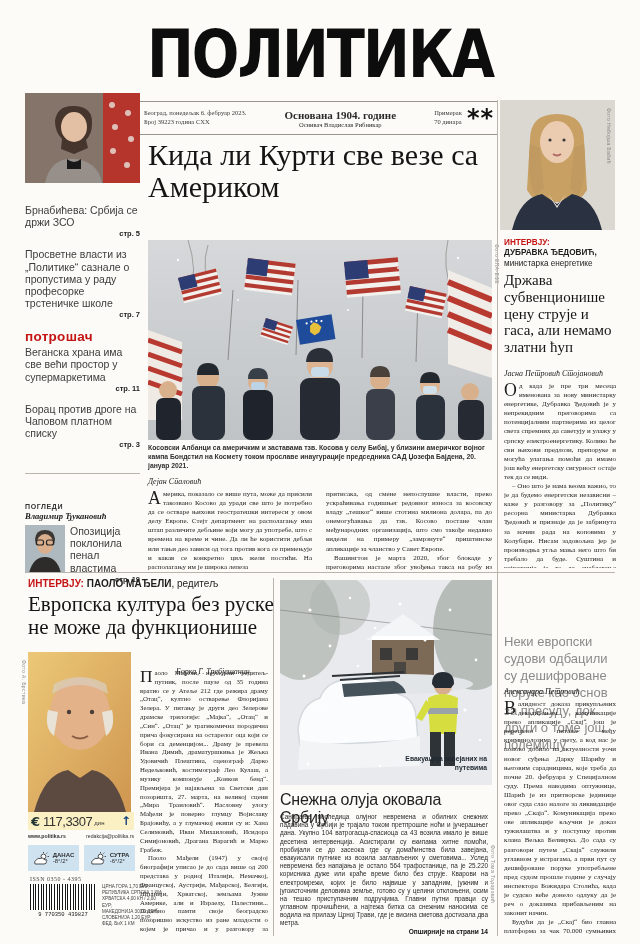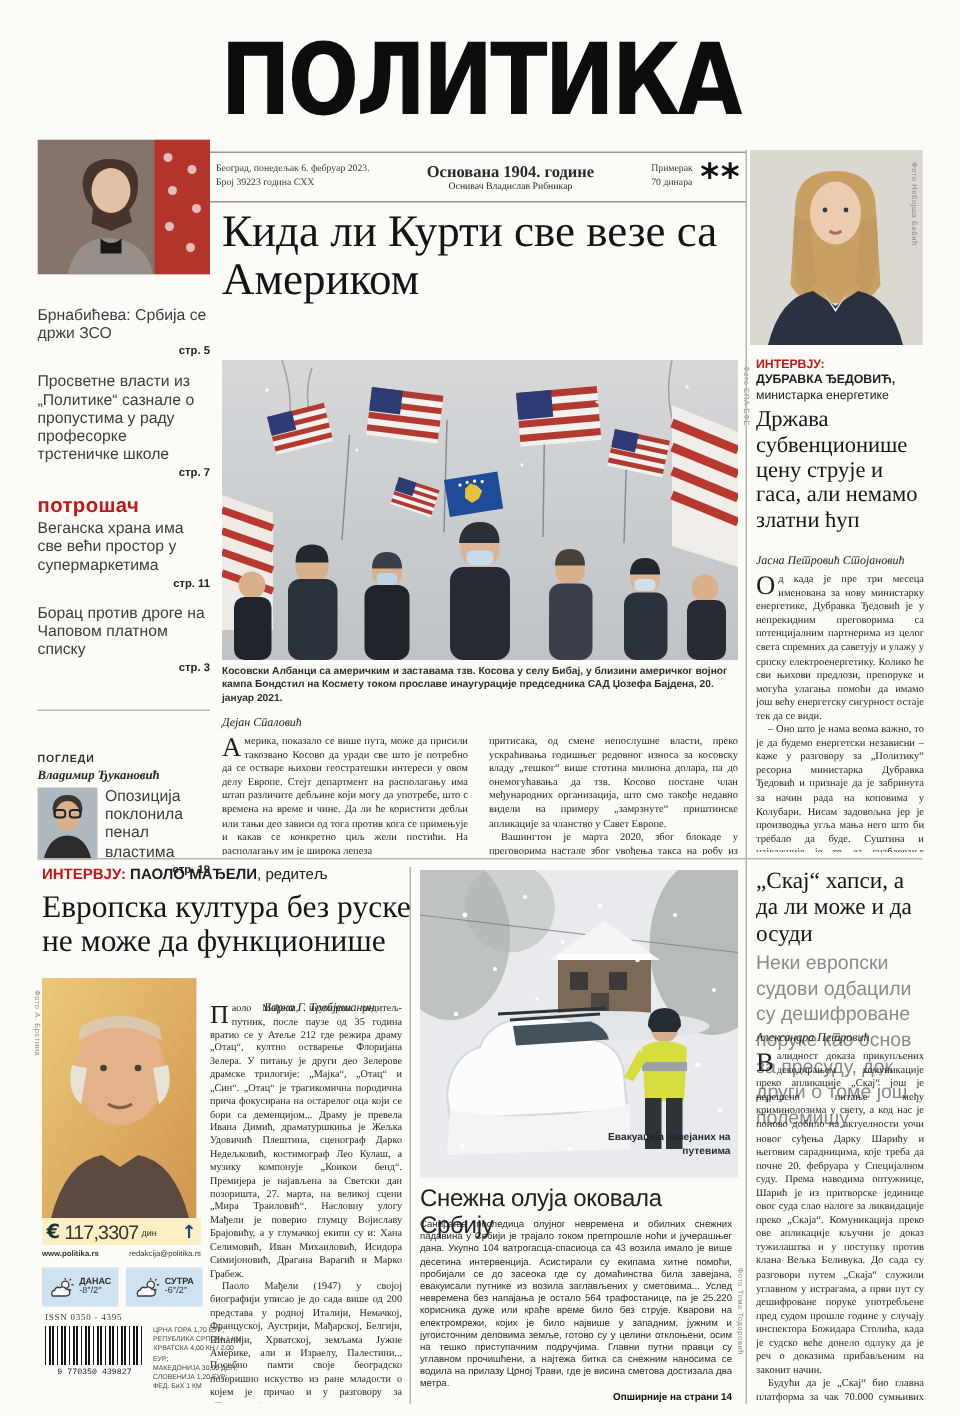--- a/index.html
+++ b/index.html
@@ -395,21 +395,20 @@
     <div class="caption" style="position:absolute;right:5px;bottom:12px;width:95px;text-align:right;color:#1f2730;">Евакуација завејаних на путевима</div>
   </div>
 
   <div id="snow-headline" class="abs" style="left:280px;top:791px;width:212px;">Снежна олуја оковала Србију</div>
   <div class="abs snow-body j" style="left:280px;top:813px;width:208px;height:125px;overflow:hidden;">
     <span>Санирање последица олујног невремена и обилних снежних падавина у Србији је трајало током претпрошле ноћи и јучерашњег дана. Укупно 104 ватрогасца-спасиоца са 43 возила имало је више десетина интервенција. Асистирали су екипама хитне помоћи, пробијали се до засеока где су домаћинства била завејана, евакуисали путнике из возила заглављених у сметовима... Услед невремена без напајања је остало 564 трафостанице, па је 25.220 корисника дуже или краће време било без струје. Кварови на електромрежи, којих је било највише у западним, јужним и југоисточним деловима земље, готово су у целини отклоњени, осим на тешко приступачним подручјима. Главни путни правци су углавном прочишћени, а најтежа битка са снежним наносима се водила на прилазу Црној Трави, где је висина сметова достизала два метра.</span>
     <div class="pageref" style="font-family:'Liberation Sans',sans-serif;font-size:6.6px;">Опширније на страни 14</div>
   </div>
   <div class="vcred" style="left:490px;top:845px;">Фото Тома Тодоровић</div>
 
-  <div class="abs rc-headline" style="left:504px;top:579px;width:112px;font-size:15.5px;">„Скај“ хапси, а да ли може и да осуди</div>
   <div class="abs deck" style="left:504px;top:633px;width:112px;">Неки европски судови одбацили су дешифроване поруке као основ за пресуду, док други о томе још полемишу</div>
   <div class="abs byline" style="left:504px;top:687px;">Александра Петровић</div>
   <div class="abs bodytext j" style="left:504px;top:700px;width:112px;height:236px;overflow:hidden;">
     <p class="drop">Валидност доказа прикупљених декодирањем комуникације преко апликације „Скај“ још је нерешено питање међу криминолозима у свету, а код нас је поново добило на актуелности уочи новог суђења Дарку Шарићу и његовим сарадницима, које треба да почне 20. фебруара у Специјалном суду. Према наводима оптужнице, Шарић је из притворске јединице овог суда слао налоге за ликвидације преко „Скаја“. Комуникација преко ове апликације кључни је доказ тужилаштва и у поступку против клана Вељка Беливука. До сада су разговори путем „Скаја“ служили углавном у истрагама, а први пут су дешифроване поруке употребљене пред судом прошле године у случају инспектора Божидара Столића, када је судско веће донело одлуку да је реч о доказима прибављеним на законит начин.</p>
     <p>Будући да је „Скај“ био главна платформа за чак 70.000 сумњивих корисника широм света, од којих је више од две трећине са Балкана, јасно је да се мора прецизно законом утврдити статус ових порука пред судом.</p>
 
   </div>
 
   <div id="eurobox" class="abs">
     <span class="cur">€</span>

